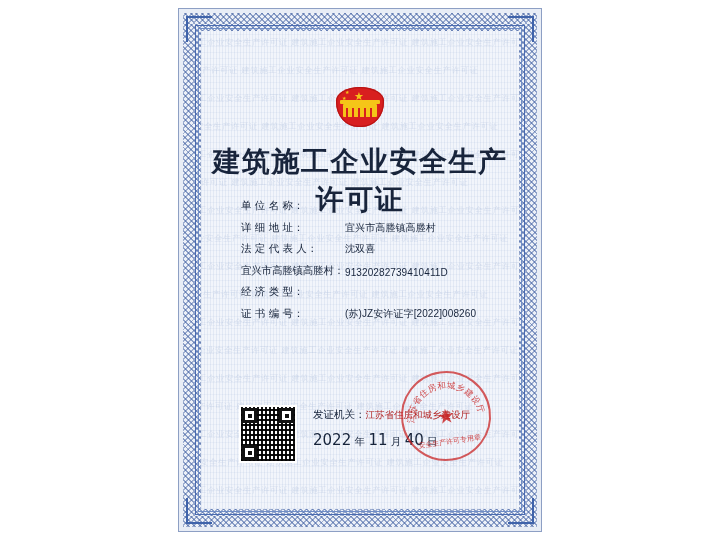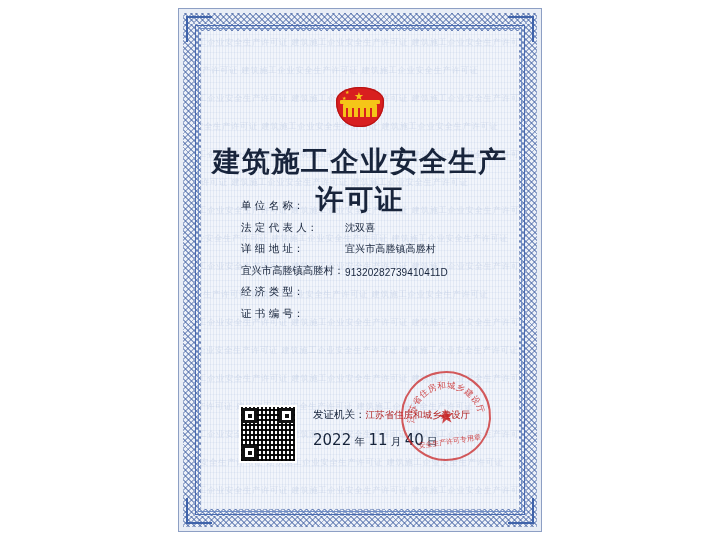--- a/index.html
+++ b/index.html
@@ -367,36 +367,37 @@
         <div class="emblem-pillars"></div>
       </div>
 
       <div class="cert-title">建筑施工企业安全生产许可证</div>
 
       <div class="fields">
         <div class="field-row">
           <div class="field-label">单 位 名 称：</div>
         </div>
         <div class="field-row">
+          <div class="field-label">详 细 地 址：</div>
+          <div class="field-value">宜兴市高塍镇高塍村</div>
+        </div>
+        <div class="field-row">
           <div class="field-label">法 定 代 表 人：</div>
           <div class="field-value">沈双喜</div>
         </div>
         <div class="field-row">
-          <div class="field-label">详 细 地 址：</div>
-          <div class="field-value">宜兴市高塍镇高塍村</div>
-        </div>
-        <div class="field-row">
           <div class="field-label tight">宜兴市高塍镇高塍村：</div>
           <div class="field-value">91320282739410411D</div>
         </div>
         <div class="field-row">
           <div class="field-label">经 济 类 型：</div>
         </div>
         <div class="field-row">
           <div class="field-label">证 书 编 号：</div>
+          <div class="field-value">(苏)JZ安许证字[2022]008260</div>
         </div>
       </div>
 
       <div class="qr">
         <div class="qr-inner">
           <div class="qr-eye tl"></div>
           <div class="qr-eye tr"></div>
           <div class="qr-eye bl"></div>
         </div>
       </div>

